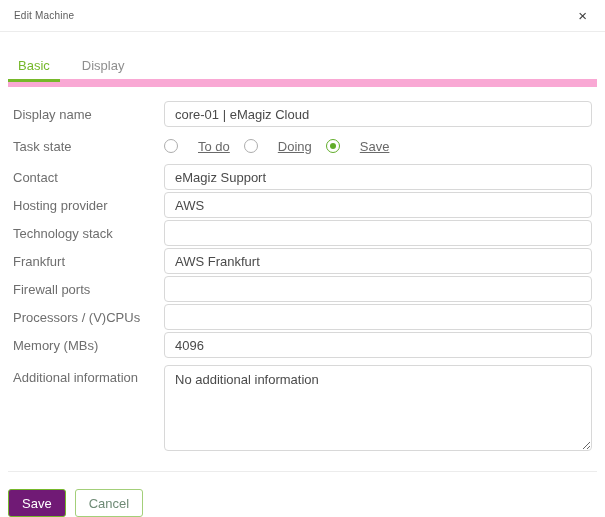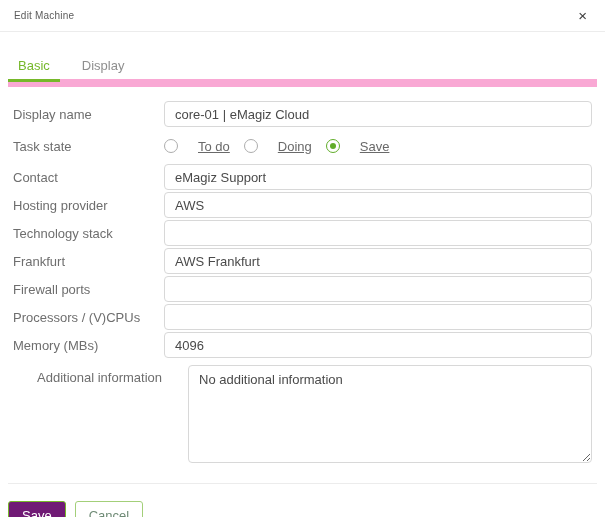--- a/index.html
+++ b/index.html
@@ -71,34 +71,34 @@
     border-radius: 4px;
     padding: 0 10px;
     font-size: 13px;
     color: #4a4a4a;
     font-family: inherit;
     outline: none;
     background: #fff;
   }
   .textarea-input {
     width: 100%;
-    height: 98px;
+    height: 86px;
     border: 1px solid #d8d8d8;
     border-radius: 4px;
     padding: 6px 10px;
     font-size: 13px;
     color: #4a4a4a;
     font-family: inherit;
     outline: none;
     resize: vertical;
     background: #fff;
   }
   .row-task { min-height: 30px; margin: 4px 0 3px 0; }
   .row-textarea { align-items: flex-start; margin-top: 7px; }
-  .row-textarea .row-label { padding-top: 5px; margin-left: 24px; }
+  .row-textarea .row-label { padding-top: 5px; }
   
   .radio-group { display: flex; align-items: center; gap: 14px; }
   .radio-option {
     display: flex; align-items: center; gap: 20px;
     font-size: 13px; color: #696969; cursor: pointer; text-decoration: underline;
   }
   .radio-circle {
     width: 14px; height: 14px;
     border: 1px solid #adadad;
     border-radius: 50%;

